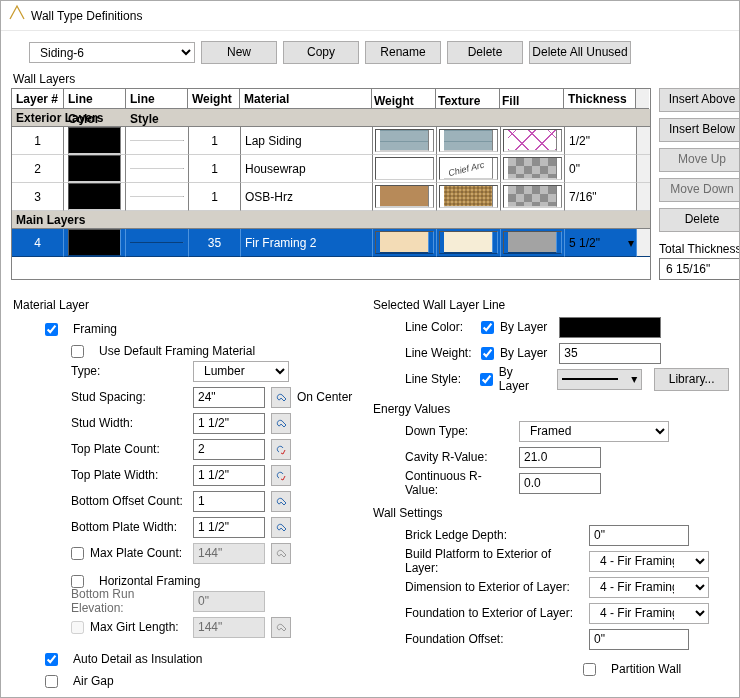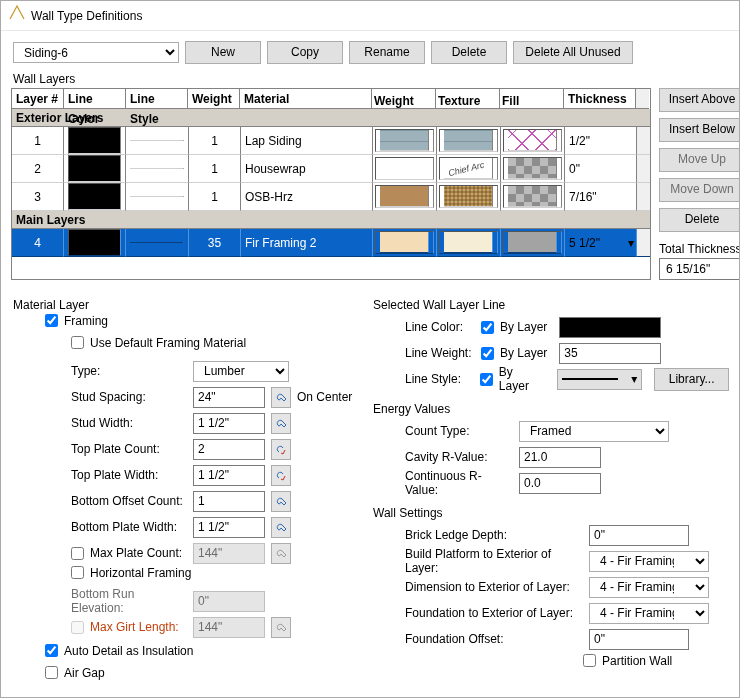--- a/index.html
+++ b/index.html
@@ -1,21 +1,21 @@
 <!DOCTYPE html>
 <html><head>
 <meta charset="utf-8">
 <style>
 *{box-sizing:border-box;font-family:"Segoe UI",Tahoma,sans-serif;font-size:12px;color:#000}
 body{margin:0;background:#fff;width:740px;height:698px;border:1px solid #aaa;overflow:hidden}
 .titlebar{height:30px;line-height:30px;padding-left:8px;background:#fff;border-bottom:1px solid #e8e8e8;display:flex;align-items:center;gap:6px}
-.topbar{display:flex;gap:6px;padding:10px 12px 6px 12px;align-items:center}
+.topbar{display:flex;gap:6px;padding:10px 12px 6px 28px;align-items:center}
 select.fake{background:#fff;border:1px solid #adacac;height:21px;padding:0 18px 0 6px;appearance:auto}
 .btn{background:#e1e1e1;border:1px solid #adacac;height:23px;width:76px;text-align:center;line-height:21px;cursor:default}
-.btn.wide{width:120px}
+.btn.wide{width:102px}
 .btn.side{width:86px;height:24px;margin-bottom:6px}
 .btn.small{width:76px;height:23px}
 .btn.disabled{color:#6d6d6d}
 .fs{margin:2px 10px 4px 10px}
 .fs .legend{font-size:12px;margin:0 0 2px 2px}
 .grid-wrap{display:flex;gap:8px}
 .grid{flex:1;border:1px solid #828282}
 .grid-head{display:flex;background:#fff}
 .grid-head div,.gr div{border-right:1px solid #828282}
 .grid-head div{border-bottom:1px solid #828282;height:20px;line-height:20px;padding:0 4px;font-weight:700}
@@ -35,21 +35,21 @@
 .tot-lbl{font-size:12px;margin-top:4px}
 .tot-val{border:1px solid #7a7a7a;height:22px;line-height:20px;padding:0 6px;margin-top:2px;width:86px}
 .lower{display:flex;gap:10px;padding:8px 10px 0 10px}
 .col{flex:1}
 .field-row{display:flex;align-items:center;height:26px;gap:6px}
 .field-row label{width:116px}
 .inp{border:1px solid #7a7a7a;height:21px;padding:0 4px}
 .inp.gray{background:#e5e5e5;color:#6d6d6d;border-color:#bfbfbf}
 .inp.num{width:72px}
 .wand{width:20px;height:21px;border:1px solid #adacac;background:#e5e5e5;display:flex;align-items:center;justify-content:center}
-.cbrow{display:flex;align-items:flex-start;height:22px;gap:6px}
+.cbrow{display:flex;align-items:flex-end;height:22px;gap:15px}
 input[type=checkbox]{width:13px;height:13px;margin:0}
 .group-label{margin:6px 0 2px 2px}
 .sel.row{background:#0a63c6}
 .sel.row div{color:#fff;border-bottom:1px solid #083f7d;border-right-color:#4d93de}
 .line-style-solid{width:54px;height:1.25px;background:#000}
 .line-style-solid.blue{background:#3381d5}
 .checker{background:
   conic-gradient(#8d8d8d 0 25%,#bcbcbc 0 50%,#8d8d8d 0 75%,#bcbcbc 0) 0 0/16px 16px;
   width:100%;height:100%}
 .wood-fill{background:linear-gradient(#b78a59,#b78a59);width:100%;height:100%}
@@ -336,21 +336,21 @@
       <div class="cbrow">
         <input type="checkbox" style="">
         <span>Horizontal Framing</span>
       </div>
       <div class="field-row">
         <label style="color:#6d6d6d">Bottom Run Elevation:</label>
         <input class="inp num gray" value="0&quot;" style="">
       </div>
       <div class="field-row">
         <input type="checkbox" disabled="" style="">
-        <label style="width:97px;color:#c2410c">Max Girt Length:</label>
+        <label style="width:97px;color:#000000">Max Girt Length:</label>
         <input class="inp num gray" value="144&quot;" style="">
         <div class="wand">
             <svg width="11" height="11" viewBox="0 0 11 11">
               <path d="M3 8a3 3 0 114-4l3 3-2 2-3-3a3 3 0 01-2 2z" fill="none" stroke="#9a9a9a"></path>
             </svg>
           </div>
       </div>
     </div>
 
     <div class="cbrow" style="margin-left:34px;margin-top:4px">
@@ -386,21 +386,21 @@
             <div class="line-style-solid" style="width:56px"></div>
             <span>▾</span>
           </div>
         <div class="btn small" style="margin-left:6px">Library...</div>
       </div>
     </div>
 
     <div class="group-label" style="margin-top:10px">Energy Values</div>
     <div style="margin-left:34px">
       <div class="field-row">
-        <label style="width:108px">Count Type:</label>
+        <label style="width:108px">Down Type:</label>
         <select class="fake" style="width:150px"><option>Framed</option></select>
       </div>
       <div class="field-row">
         <label style="width:108px">Cavity R-Value:</label>
         <input class="inp" style="width: 82px;" value="21.0">
       </div>
       <div class="field-row">
         <label style="width:108px">Continuous R-Value:</label>
         <input class="inp" style="width: 82px;" value="0.0">
       </div>

